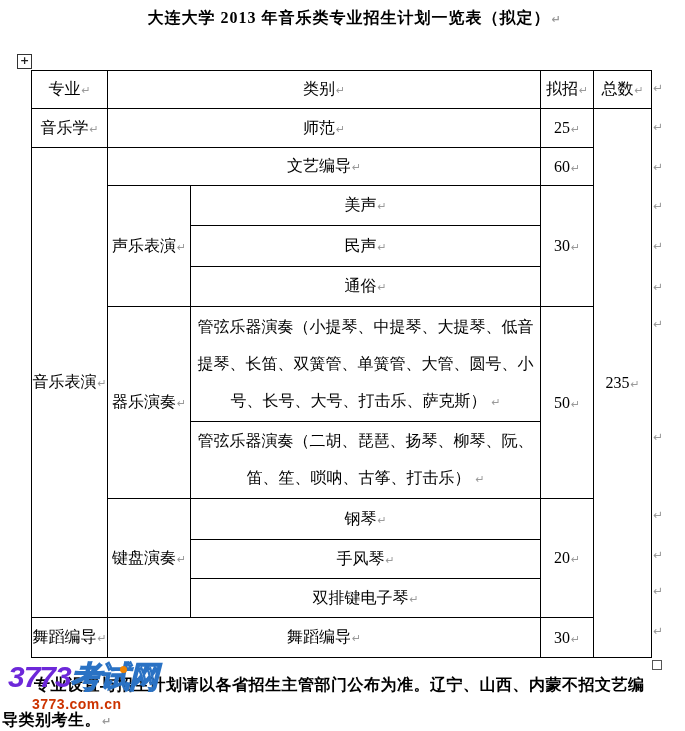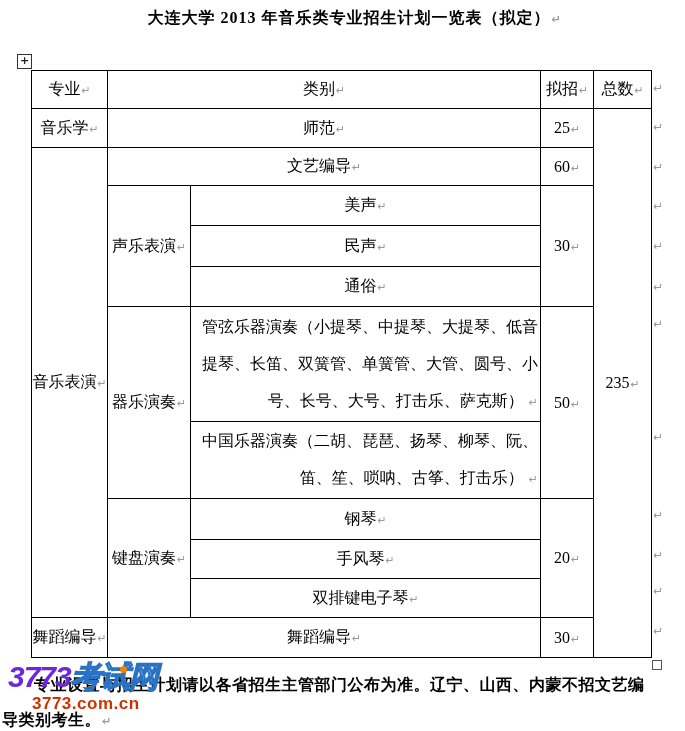--- a/index.html
+++ b/index.html
@@ -22,21 +22,21 @@
   table.doc{
     position:absolute;left:31px;top:70px;width:620px;
     border-collapse:collapse;table-layout:fixed;z-index:1;
     font-size:16px;
   }
   table.doc td{
     border:1px solid #000;text-align:center;vertical-align:middle;
     padding:0;overflow:hidden;margin-left:44px;
   }
   table.doc td.long{
-    text-align:right;padding:0 2px;line-height:37px;
+    text-align:center;padding:0 2px;line-height:37px;
   }
   
   .cm{
     color:#9a9a9a;font-size:11px;font-family:"DejaVu Sans",sans-serif;
     margin-left:1px;vertical-align:baseline;
   }
   .rowmark{
     position:absolute;left:653px;color:#9a9a9a;font-size:12px;
     font-family:"DejaVu Sans",sans-serif;z-index:1;
   }
@@ -53,21 +53,21 @@
   .wm{position:absolute;left:8px;top:661px;z-index:2;pointer-events:none;}
   .wm-line1{
     font-family:"Liberation Sans","DejaVu Sans",sans-serif;
     font-size:30px;font-weight:bold;font-style:italic;
     letter-spacing:-1px;line-height:32px;white-space:nowrap;
   }
   .wm-num{}
   .wm-cn{-webkit-text-stroke:1.3px currentColor;}
   .wm-url{
     font-family:"Liberation Sans","DejaVu Sans",sans-serif;
-    font-size:17px;font-weight:bold;letter-spacing:0.5px;
+    font-size:14px;font-weight:bold;letter-spacing:0.5px;
     margin:2px 0 0 24px;line-height:18px;white-space:nowrap;
   }
   .wm-dot{
     position:absolute;left:112px;top:5px;width:7px;height:7px;border-radius:50%;
   }
 </style>
 </head>
 <body>
 
 <div class="title"><span>大连大学 2013 年音乐类专业招生计划一览表（拟定）</span><span class="cm">↵</span></div>
@@ -110,21 +110,21 @@
   </tr>
   <tr style="height:40px">
     <td><span>通俗</span><span class="cm">↵</span></td>
   </tr>
   <tr style="height:115px">
     <td rowspan="2"><span>器乐演奏</span><span class="cm">↵</span></td>
     <td class="long"><span>管弦乐器演奏（小提琴、中提琴、大提琴、低音提琴、长笛、双簧管、单簧管、大管、圆号、小号、长号、大号、打击乐、萨克斯）</span> <span class="cm">↵</span></td>
     <td rowspan="2"><span>50</span><span class="cm">↵</span></td>
   </tr>
   <tr style="height:73px">
-    <td class="long"><span>中国乐器演奏（二胡、琵琶、扬琴、柳琴、阮、笛、笙、唢呐、古筝、打击乐）</span> <span class="cm">↵</span></td>
+    <td class="long"><span>管弦乐器演奏（二胡、琵琶、扬琴、柳琴、阮、笛、笙、唢呐、古筝、打击乐）</span> <span class="cm">↵</span></td>
   </tr>
   <tr style="height:41px">
     <td rowspan="3"><span>键盘演奏</span><span class="cm">↵</span></td>
     <td><span>钢琴</span><span class="cm">↵</span></td>
     <td rowspan="3"><span>20</span><span class="cm">↵</span></td>
   </tr>
   <tr style="height:39px">
     <td><span>手风琴</span><span class="cm">↵</span></td>
   </tr>
   <tr style="height:39px">

